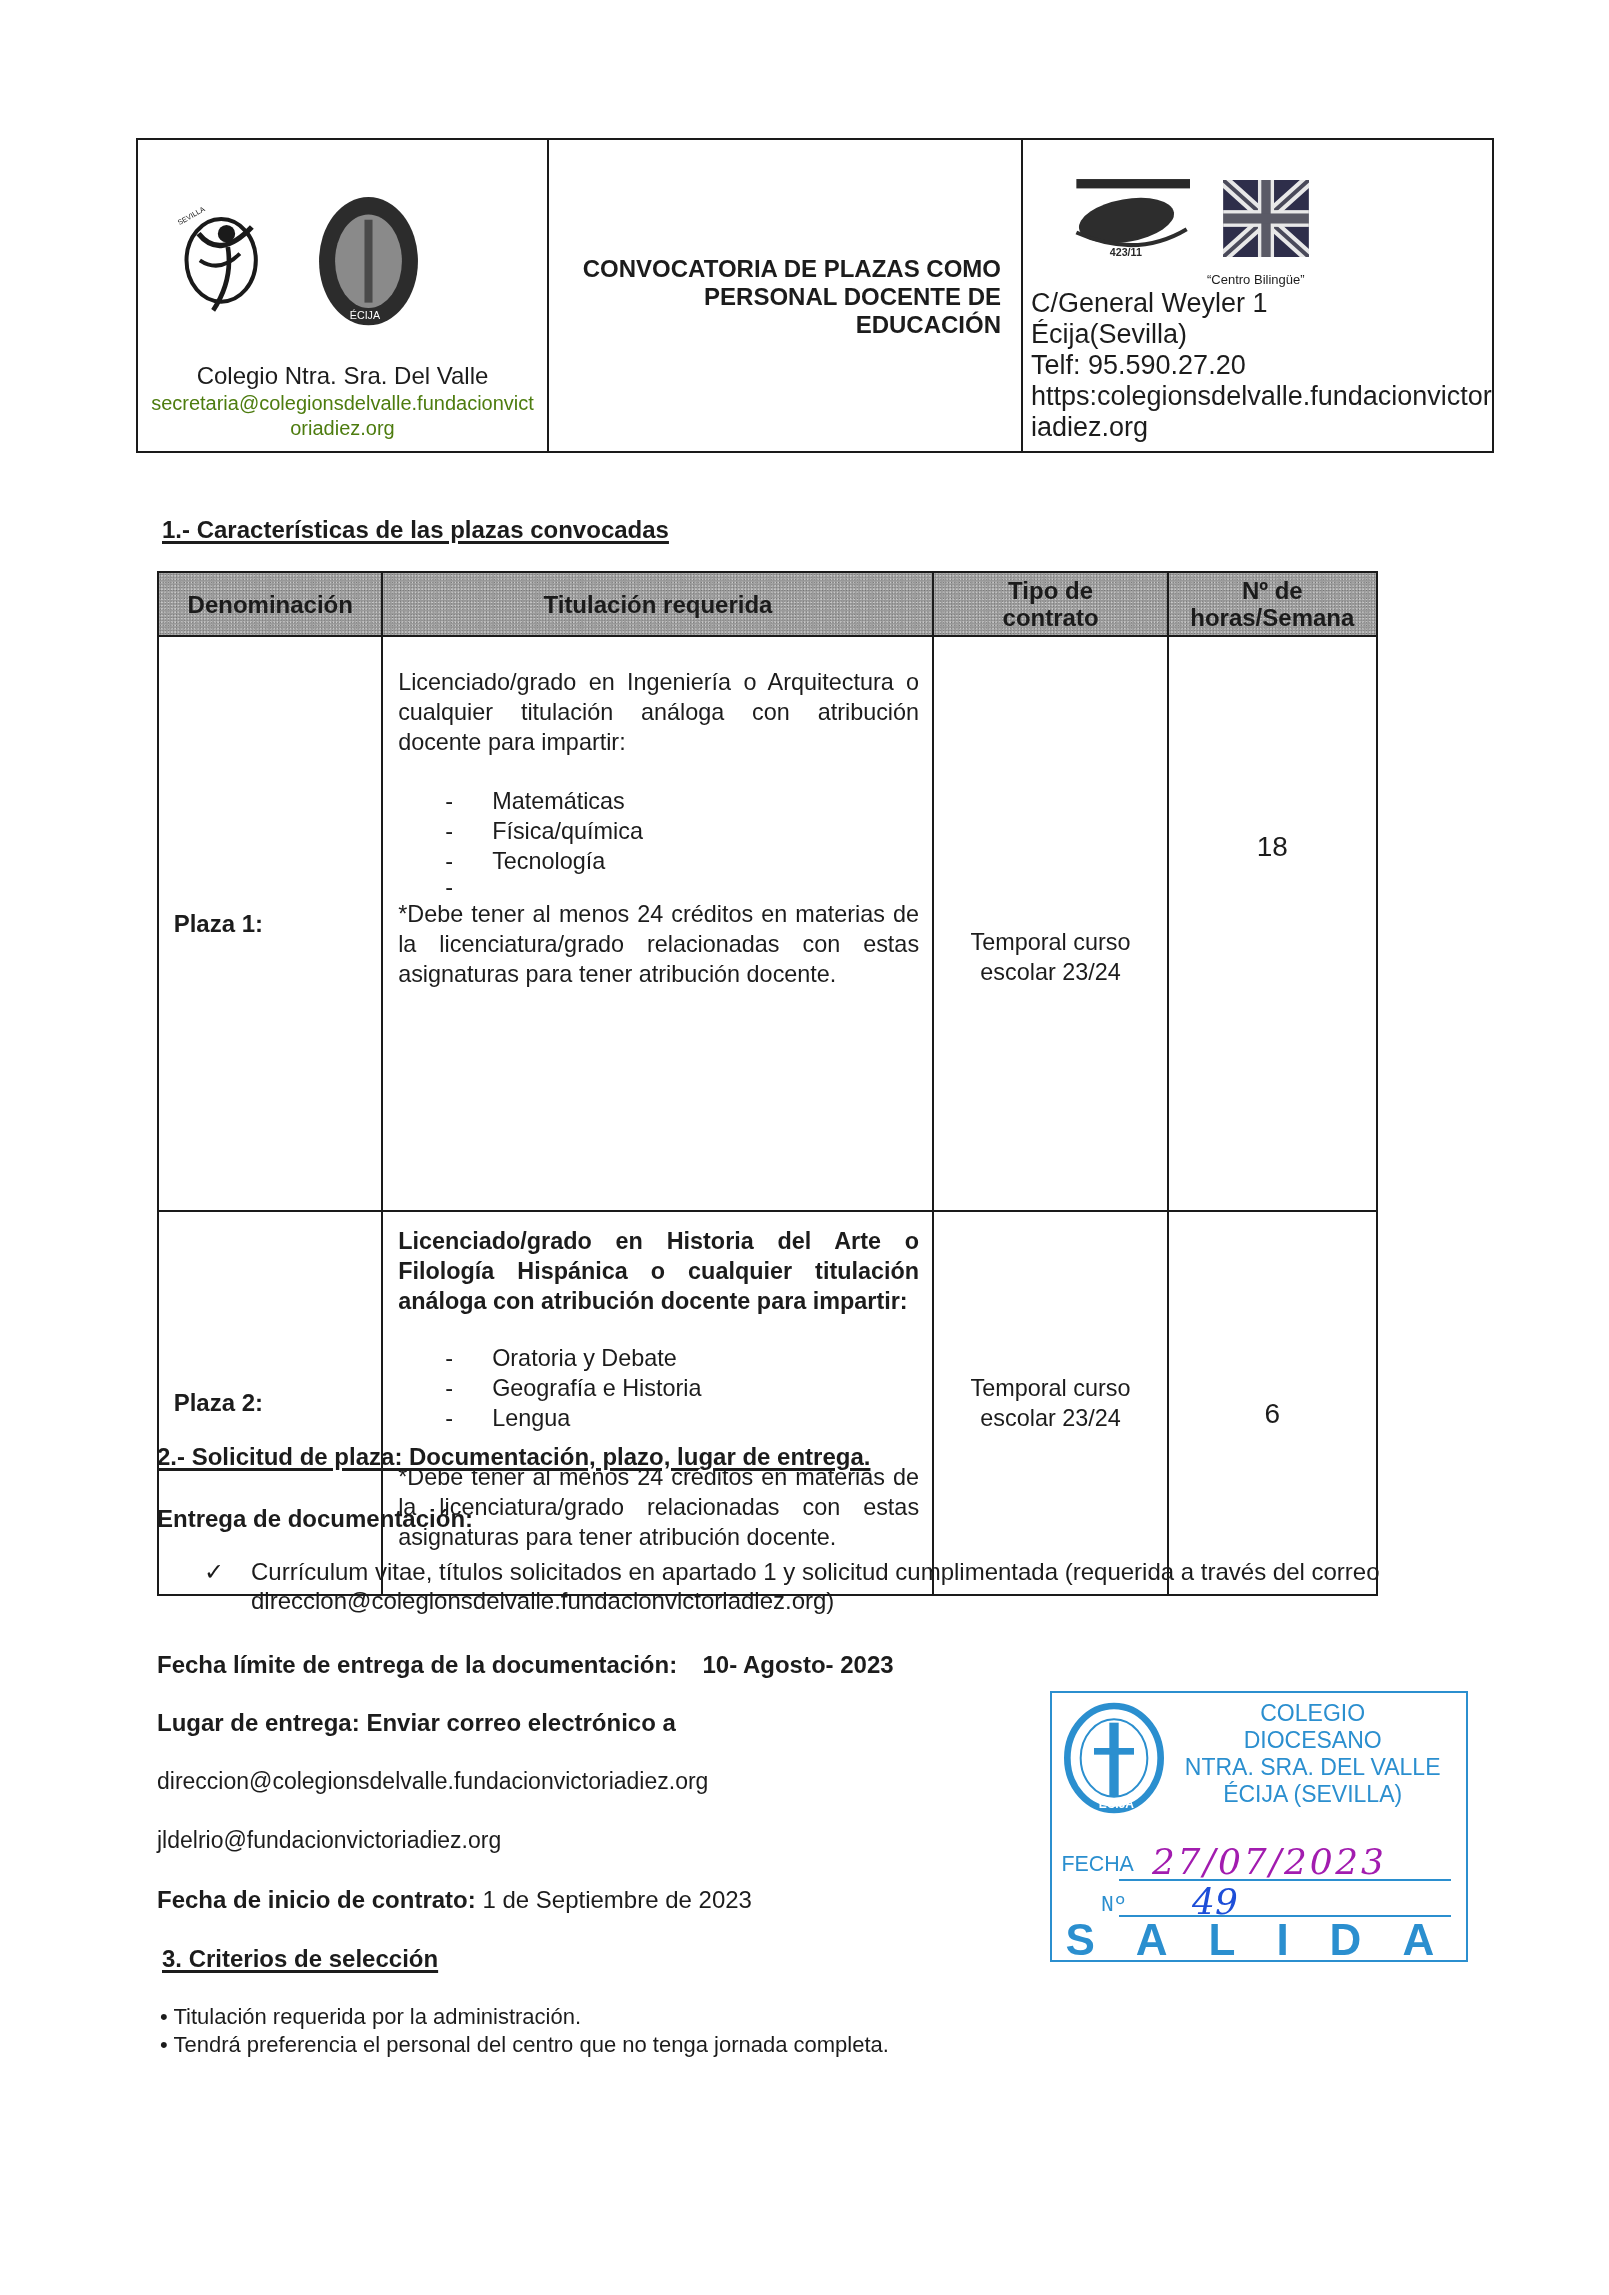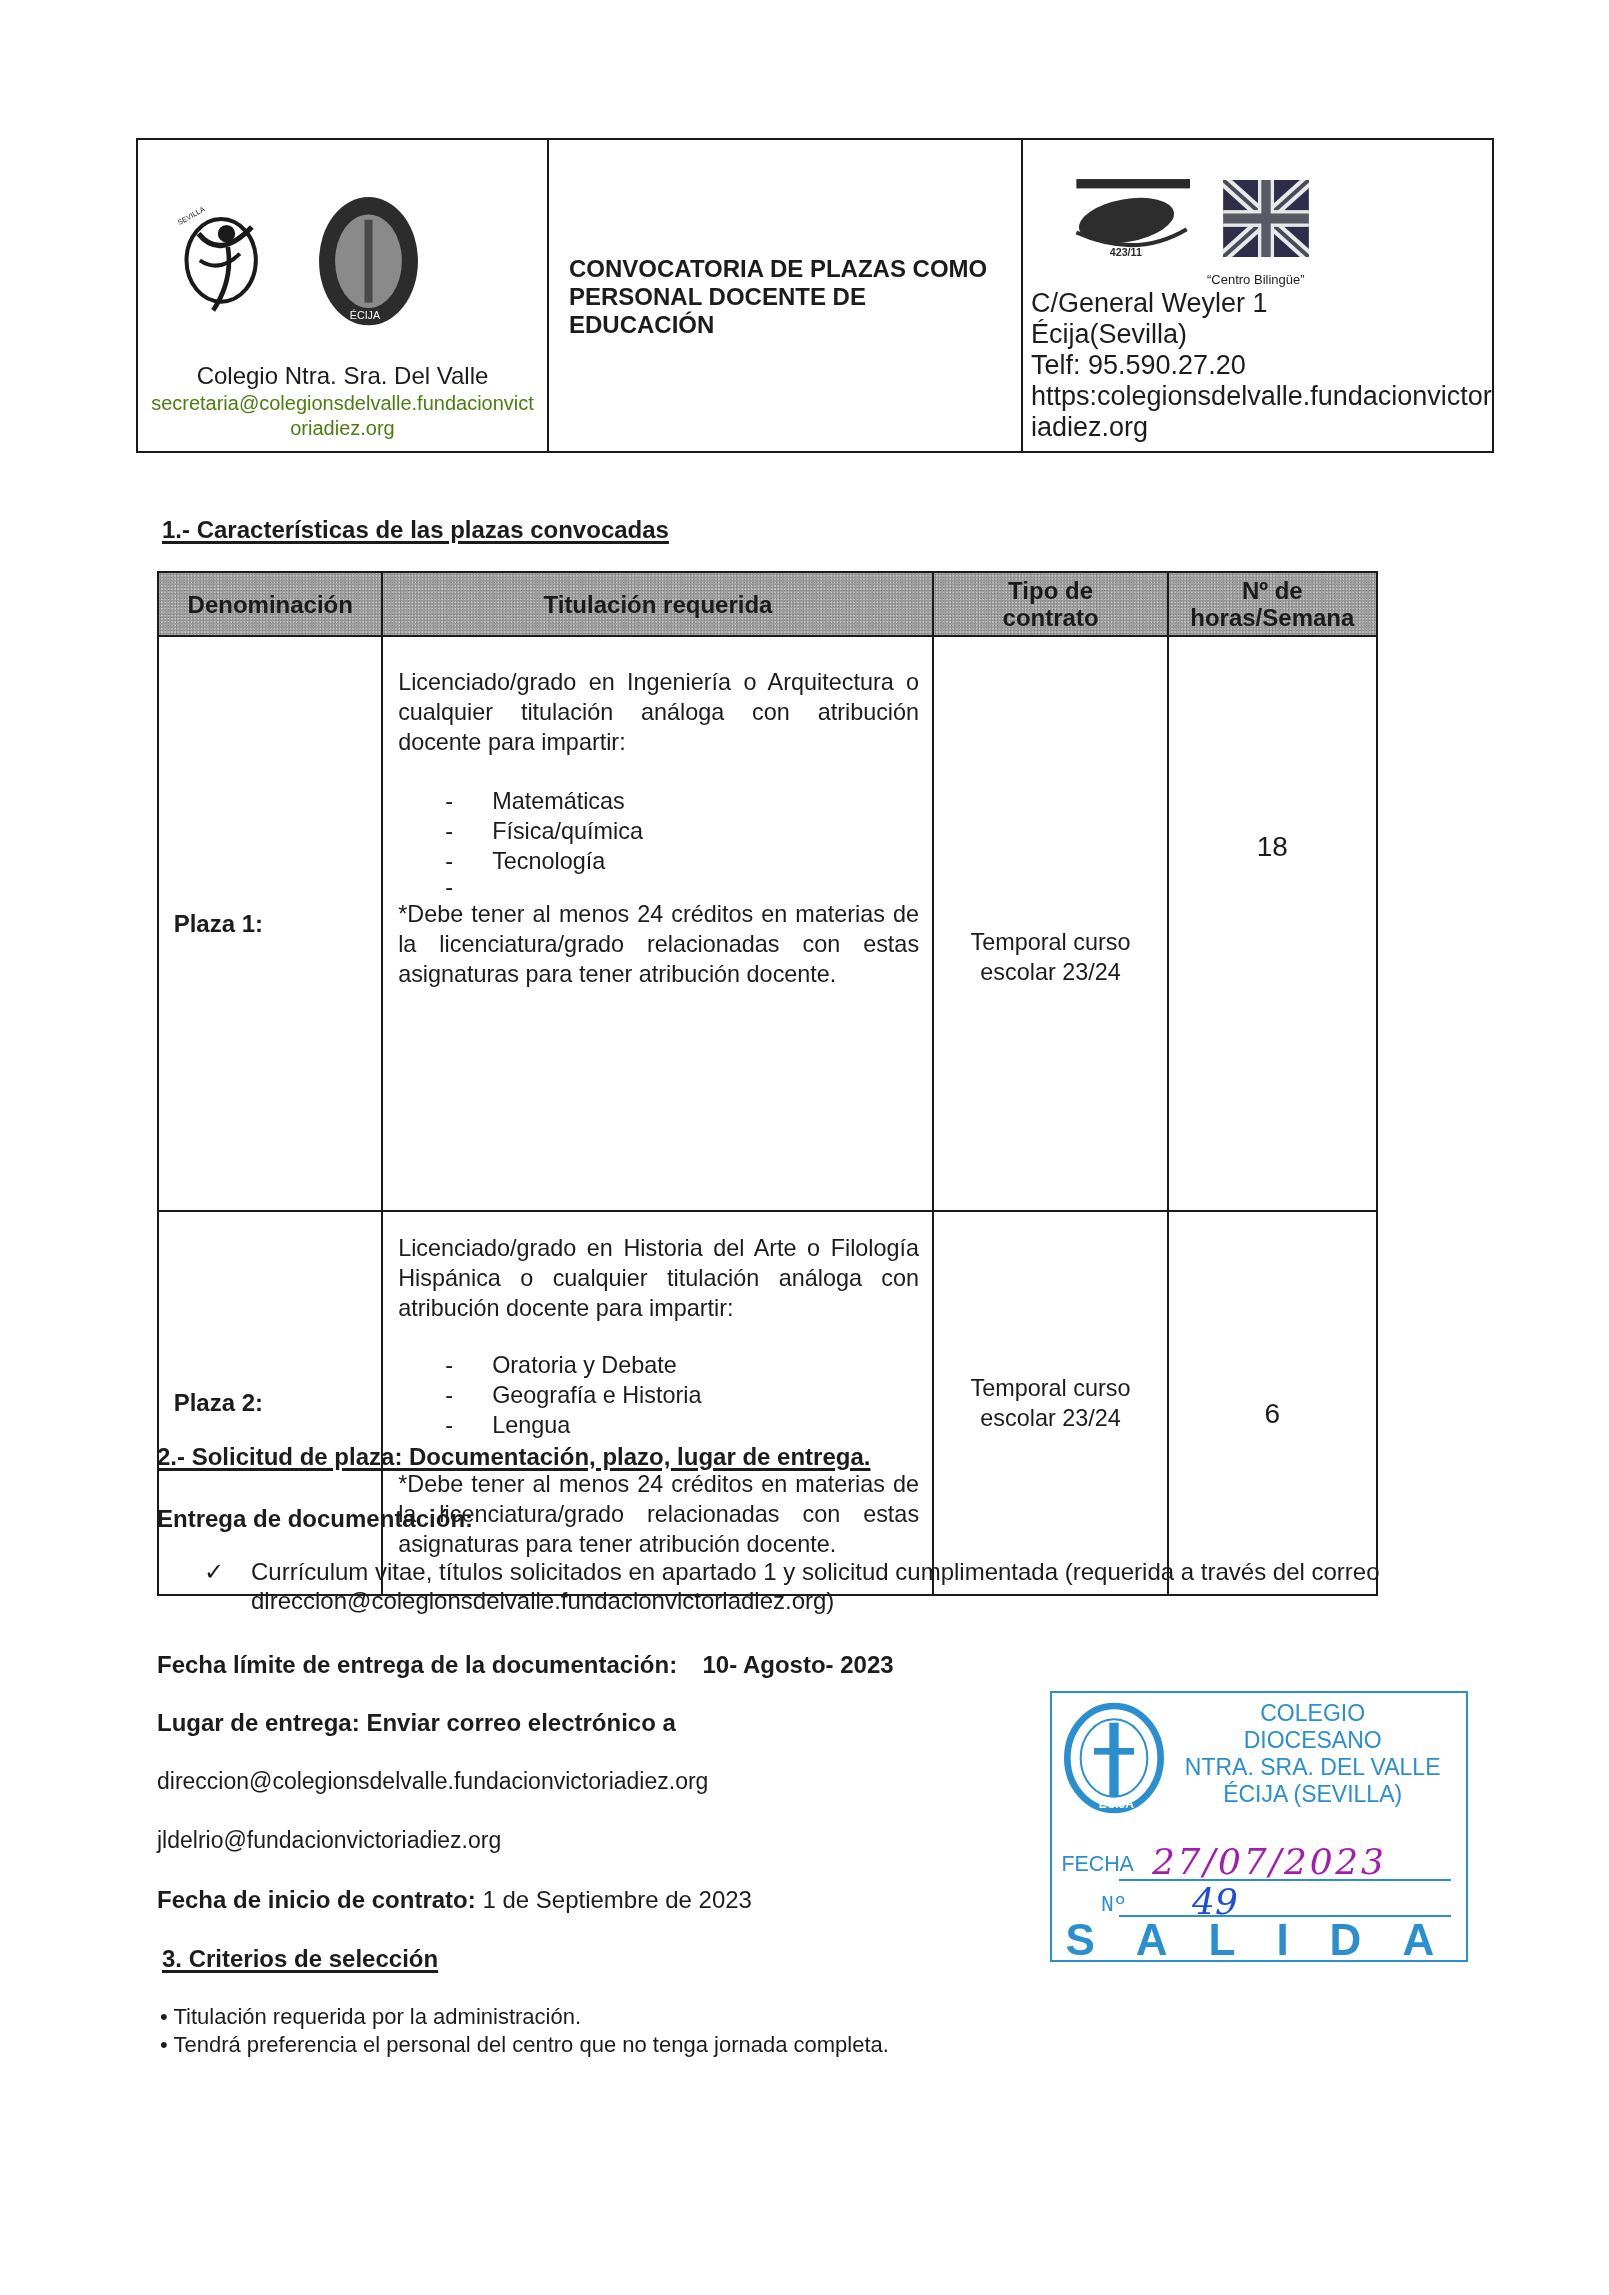--- a/index.html
+++ b/index.html
@@ -15,21 +15,21 @@
   #hdr-right { flex: 1; position: relative; }
 
   .logo { position: absolute; }
   #logo-diocesanos { left: 35px; top: 47px; width: 87px; height: 140px; }
   #logo-valle { left: 177px; top: 53px; width: 107px; height: 137px; }
   #school-name { position: absolute; left: 0; right: 0; top: 222px; text-align: center;
                  font-size: 24px; font-weight: normal; }
   #school-email { position: absolute; left: 0; right: 0; top: 251px; text-align: center;
                   font-size: 20px; line-height: 25.4px; color: #4d7c0f; padding: 0 9.4px; word-break: break-all; }
 
-  #doc-title { position: absolute; left: 0; right: 0; top: 115px; text-align: left;
+  #doc-title { position: absolute; left: 0; right: 0; top: 115px; text-align: right;
                font-size: 24px; font-weight: bold; line-height: 28px; padding: 0 20px; }
 
   #logo-q { left: 40px; top: 39px; width: 127px; height: 87px; }
   #logo-flag { left: 200px; top: 40px; width: 86px; height: 77px; }
   #bilingue { position: absolute; left: 184px; top: 132px; font-size: 13px; }
   #contact { position: absolute; left: 8px; top: 148px; font-size: 27px; line-height: 31px; }
   #contact div { white-space: nowrap; }
 
   
   .sec-title { font-size: 24px; font-weight: bold; text-decoration: underline;
@@ -152,21 +152,21 @@
           <li style="height:23px; line-height:23px;"><span class="dash">-</span><span></span></li>
         </ul>
         <div class="desc">*Debe tener al menos 24 créditos en materias de la licenciatura/grado relacionadas con estas asignaturas para tener atribución docente.</div>
       </td>
       <td class="tipo">Temporal curso escolar 23/24</td>
       <td class="horas">18</td>
     </tr>
     <tr id="row2">
       <td class="den">Plaza 2:</td>
       <td class="tit">
-        <div class="desc" style="margin-top: 21px;">Licenciado/grado en Historia del Arte o Filología Hispánica o cualquier titulación análoga con atribución docente para impartir:</div>
+        <div class="desc" style="margin-top: 14px; font-weight: bold;">Licenciado/grado en Historia del Arte o Filología Hispánica o cualquier titulación análoga con atribución docente para impartir:</div>
         <ul style="margin-top: 27px;">
           <li><span class="dash">-</span><span>Oratoria y Debate</span></li>
           <li><span class="dash">-</span><span>Geografía e Historia</span></li>
           <li><span class="dash">-</span><span>Lengua</span></li>
         </ul>
         <div class="desc" style="margin-top: 29px;">*Debe tener al menos 24 créditos en materias de la licenciatura/grado relacionadas con estas asignaturas para tener atribución docente.</div>
       </td>
       <td class="tipo">Temporal curso escolar 23/24</td>
       <td class="horas">6</td>
     </tr>

